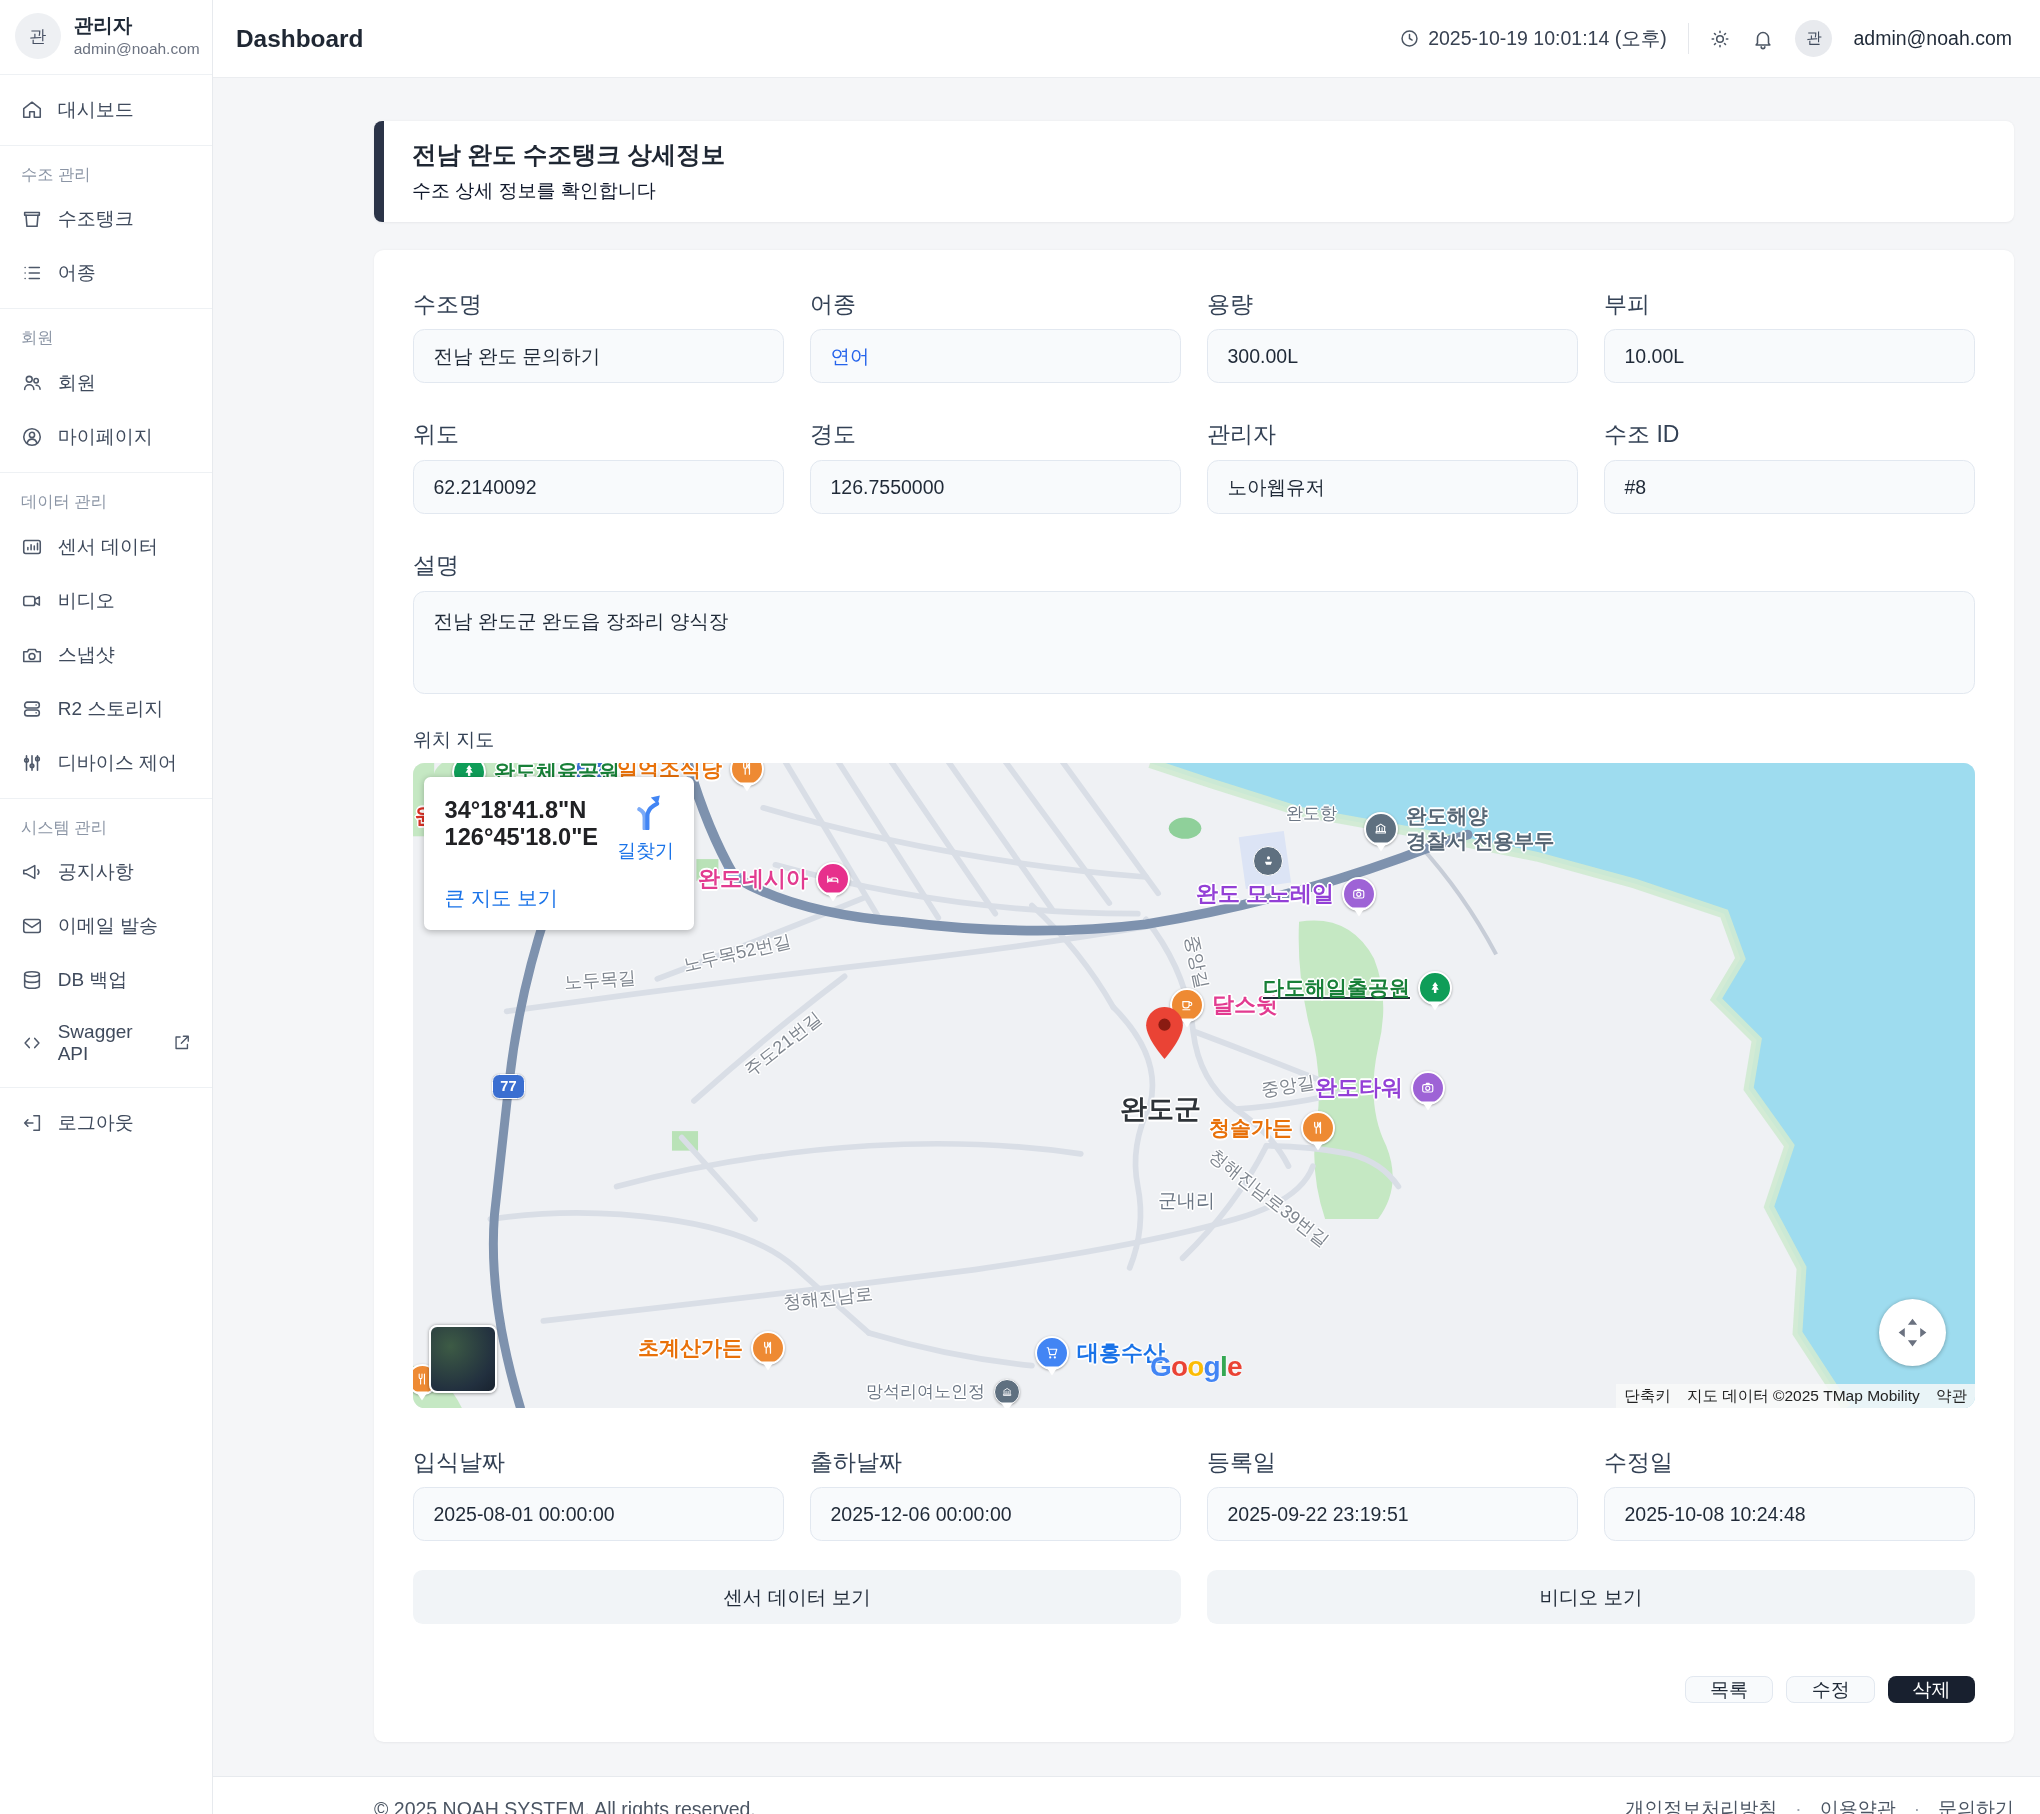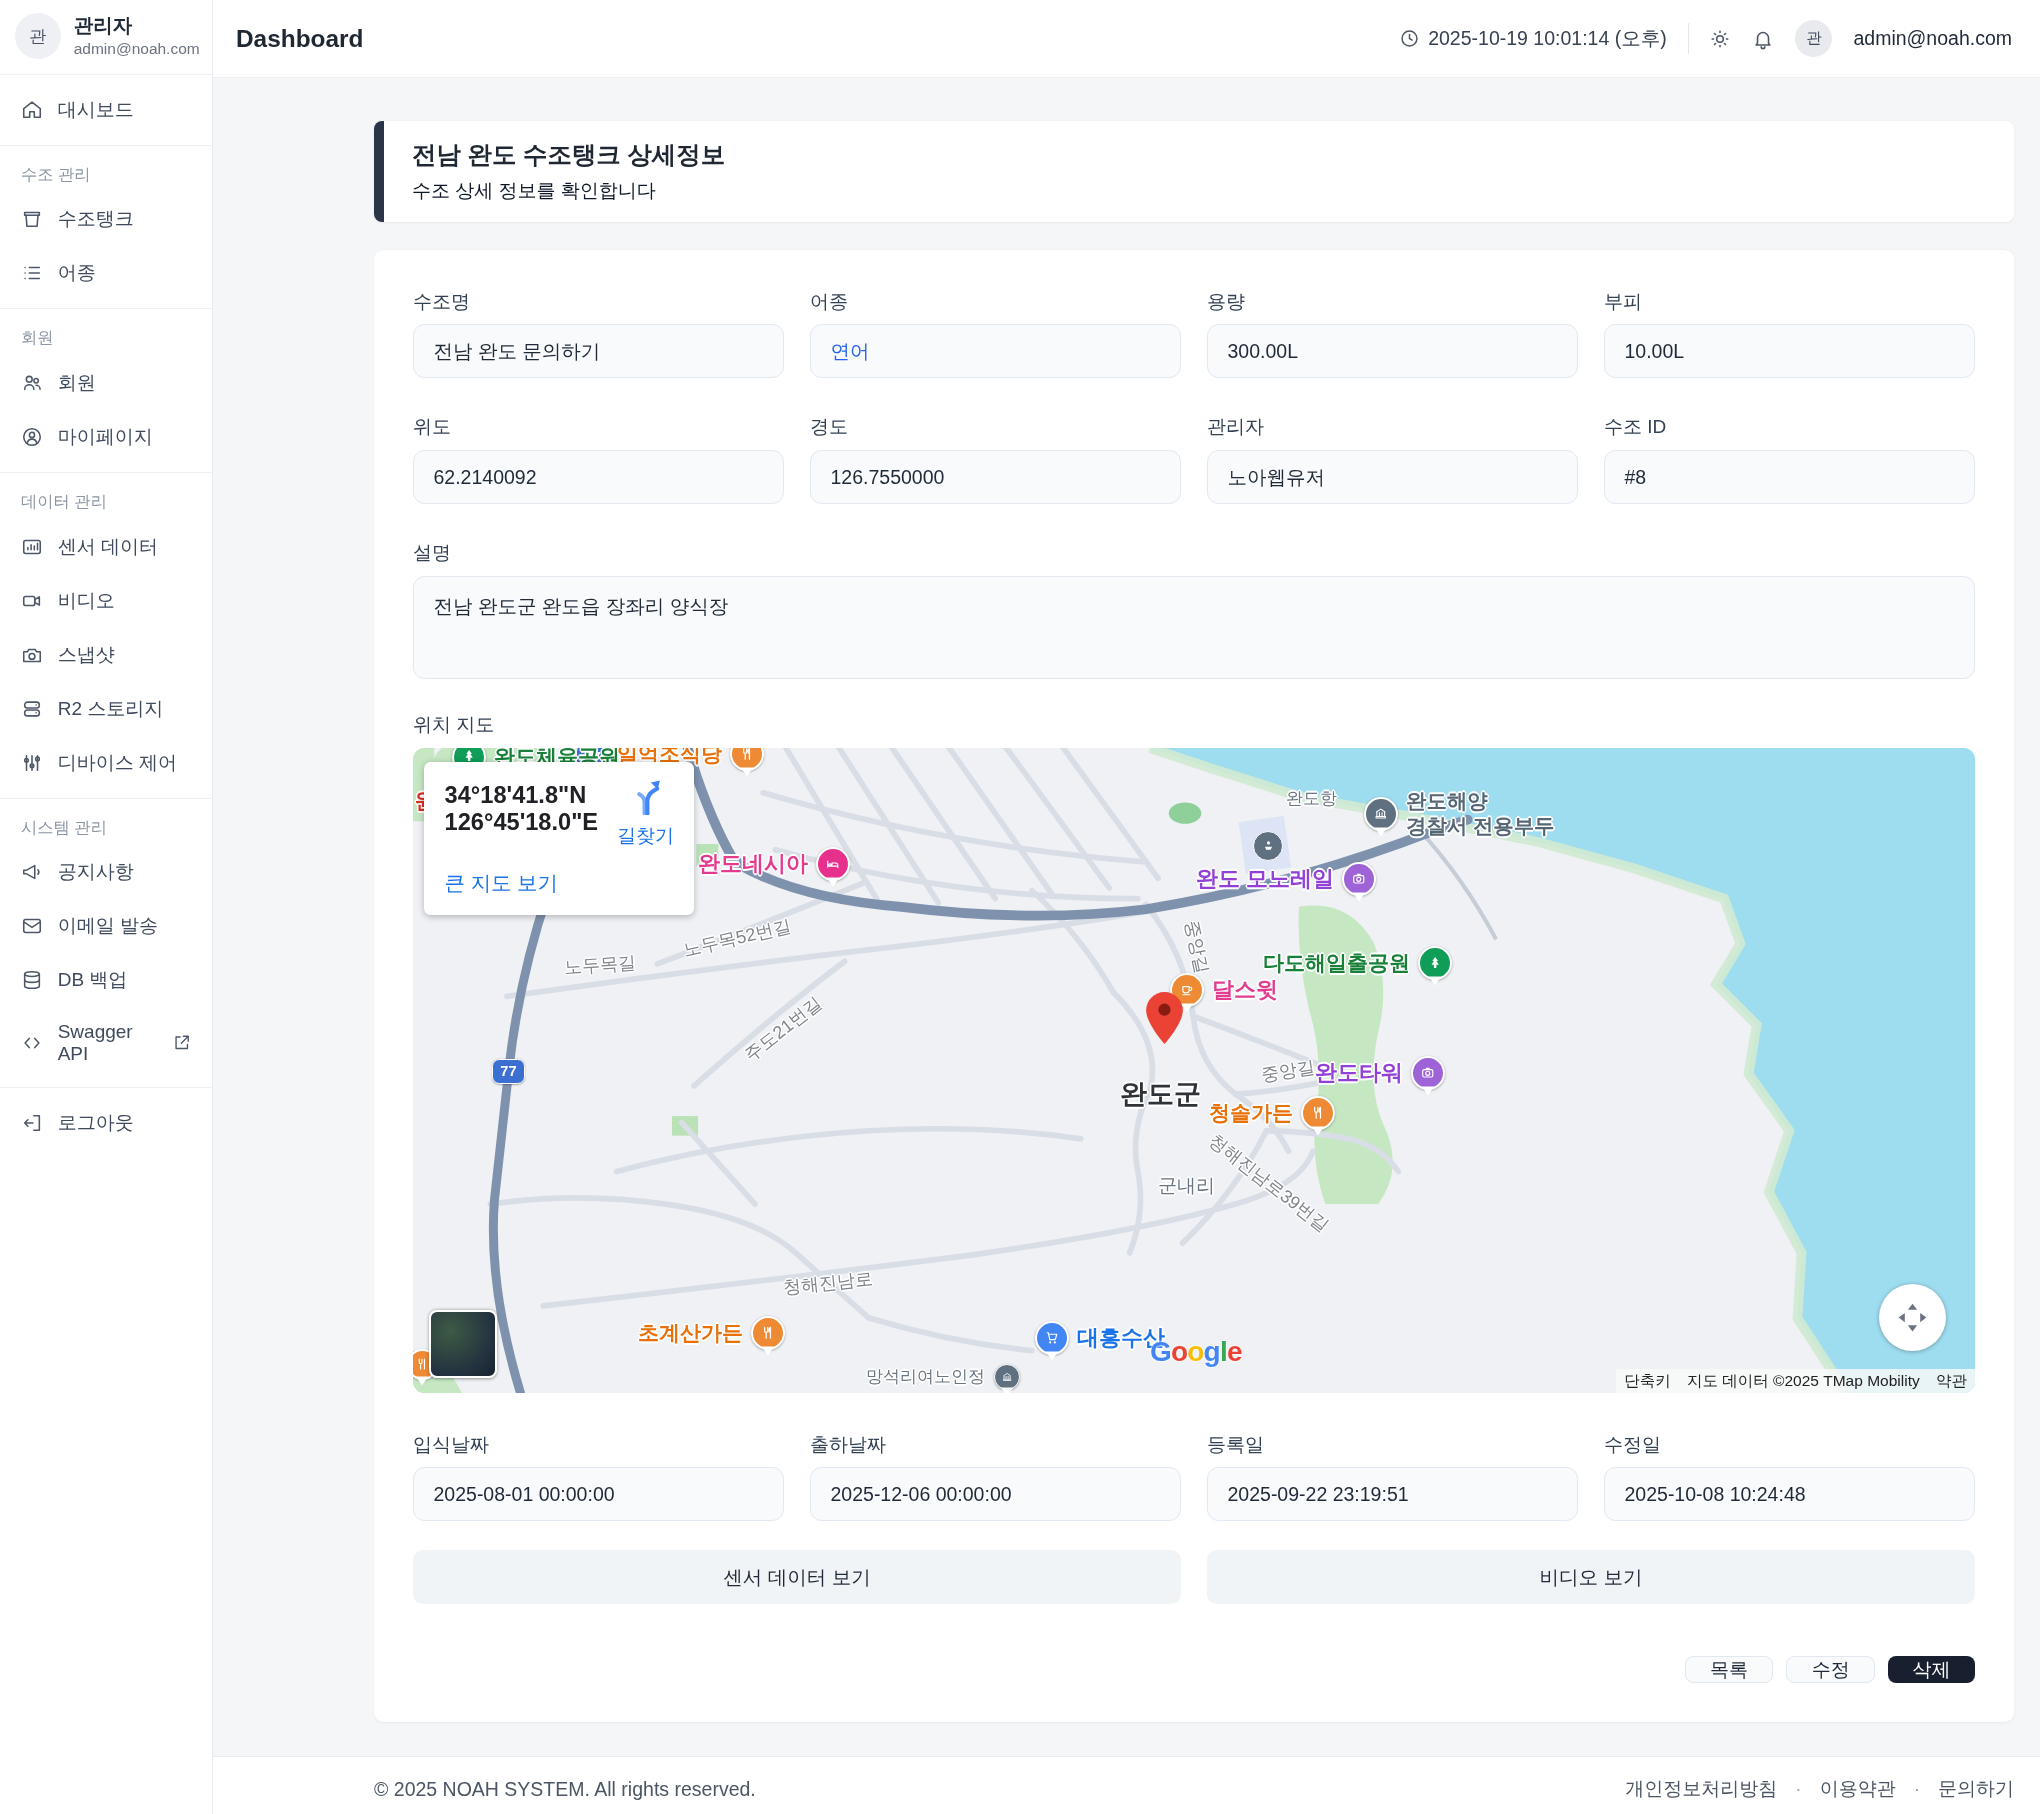--- a/index.html
+++ b/index.html
@@ -33,21 +33,21 @@
            display:flex;align-items:center;justify-content:center;font-size:15.5px;cursor:pointer;}
   .hemail{font-size:19.5px;color:#1F2937;}
   .content{background:#F5F6F8;padding:43px 26px 34px 161px;min-height:1596px;box-sizing:border-box;}
   .titlecard{background:#fff;border-radius:8.1px;border-left:10.6px solid #2B3448;
              box-shadow:0 0.8px 2.4px rgba(15,23,42,.06);padding:18px 28px;margin-bottom:28px;}
   .titlecard h1{margin:0;font-size:24.4px;color:#1F2733;}
   .titlecard p{margin:6.5px 0 0 0;font-size:19px;color:#0f172a;}
   .formcard{background:#fff;border-radius:9.8px;box-shadow:0 0.8px 2.4px rgba(15,23,42,.06);
             padding:39px;}
   .grid4{display:grid;grid-template-columns:repeat(4,1fr);gap:26px;}
-  .fld label{display:block;font-size:19px;color:#334155;margin-bottom:9.8px;}
+  .fld label{display:block;font-size:23px;color:#334155;margin-bottom:9.8px;}
   .inp{height:54px;background:#F8FAFC;border:1.2px solid #E2E8F0;border-radius:11.4px;
        display:flex;align-items:center;padding:0 19.5px;font-size:19.5px;color:#1F2937;box-sizing:border-box;}
   .inp.link{color:#2563EB;cursor:pointer;}
   .rowgap{margin-top:36px;}
   .tarea{height:103px;background:#F8FAFC;border:1.2px solid #E2E8F0;border-radius:11.4px;
          padding:16.3px 19.5px;font-size:19.5px;color:#1F2937;box-sizing:border-box;}
   
   .maplabel{font-size:19px;color:#334155;margin:33px 0 9.8px 0;}
   .map{position:relative;width:1562px;height:645px;border-radius:11.4px;overflow:hidden;
        background:#EFF1F4;}
@@ -465,21 +465,21 @@
           <span class="mlabel lab-hotel" style="position:static;">달스윗</span>
         </div>
 
         <div style="position:absolute;left:733px;top:244px;">
           <svg width="37" height="52" viewBox="0 0 24 34">
               <path d="M12 0C5.4 0 0 5.4 0 12c0 8.6 12 22 12 22s12-13.4 12-22C24 5.4 18.6 0 12 0z" fill="#EA4335"></path>
               <circle cx="12" cy="11.6" r="4" fill="#8A1B12"></circle>
             </svg>
         </div>
         <div class="mlabel lab-city" style="left:707px;top:328px;">완도군</div>
-        <div class="poirow" style="left:850px;top:198px;">
+        <div class="poirow" style="left:850px;top:208px;text-decoration:underline;">
           <span class="mlabel lab-park" style="position:static;">다도해일출공원</span>
           <span class="pin park">
               <svg width="16.3" height="16.3" viewBox="0 0 20 20">
                 <path d="M10 2.5l3.5 5h-2l3 4.5h-3V16h-3v-4h-3l3-4.5h-2z" fill="#fff"></path>
               </svg>
             </span>
         </div>
         <div class="poirow" style="left:902px;top:308px;">
           <span class="mlabel lab-attr" style="position:static;">완도타워</span>
           <span class="pin attr">

